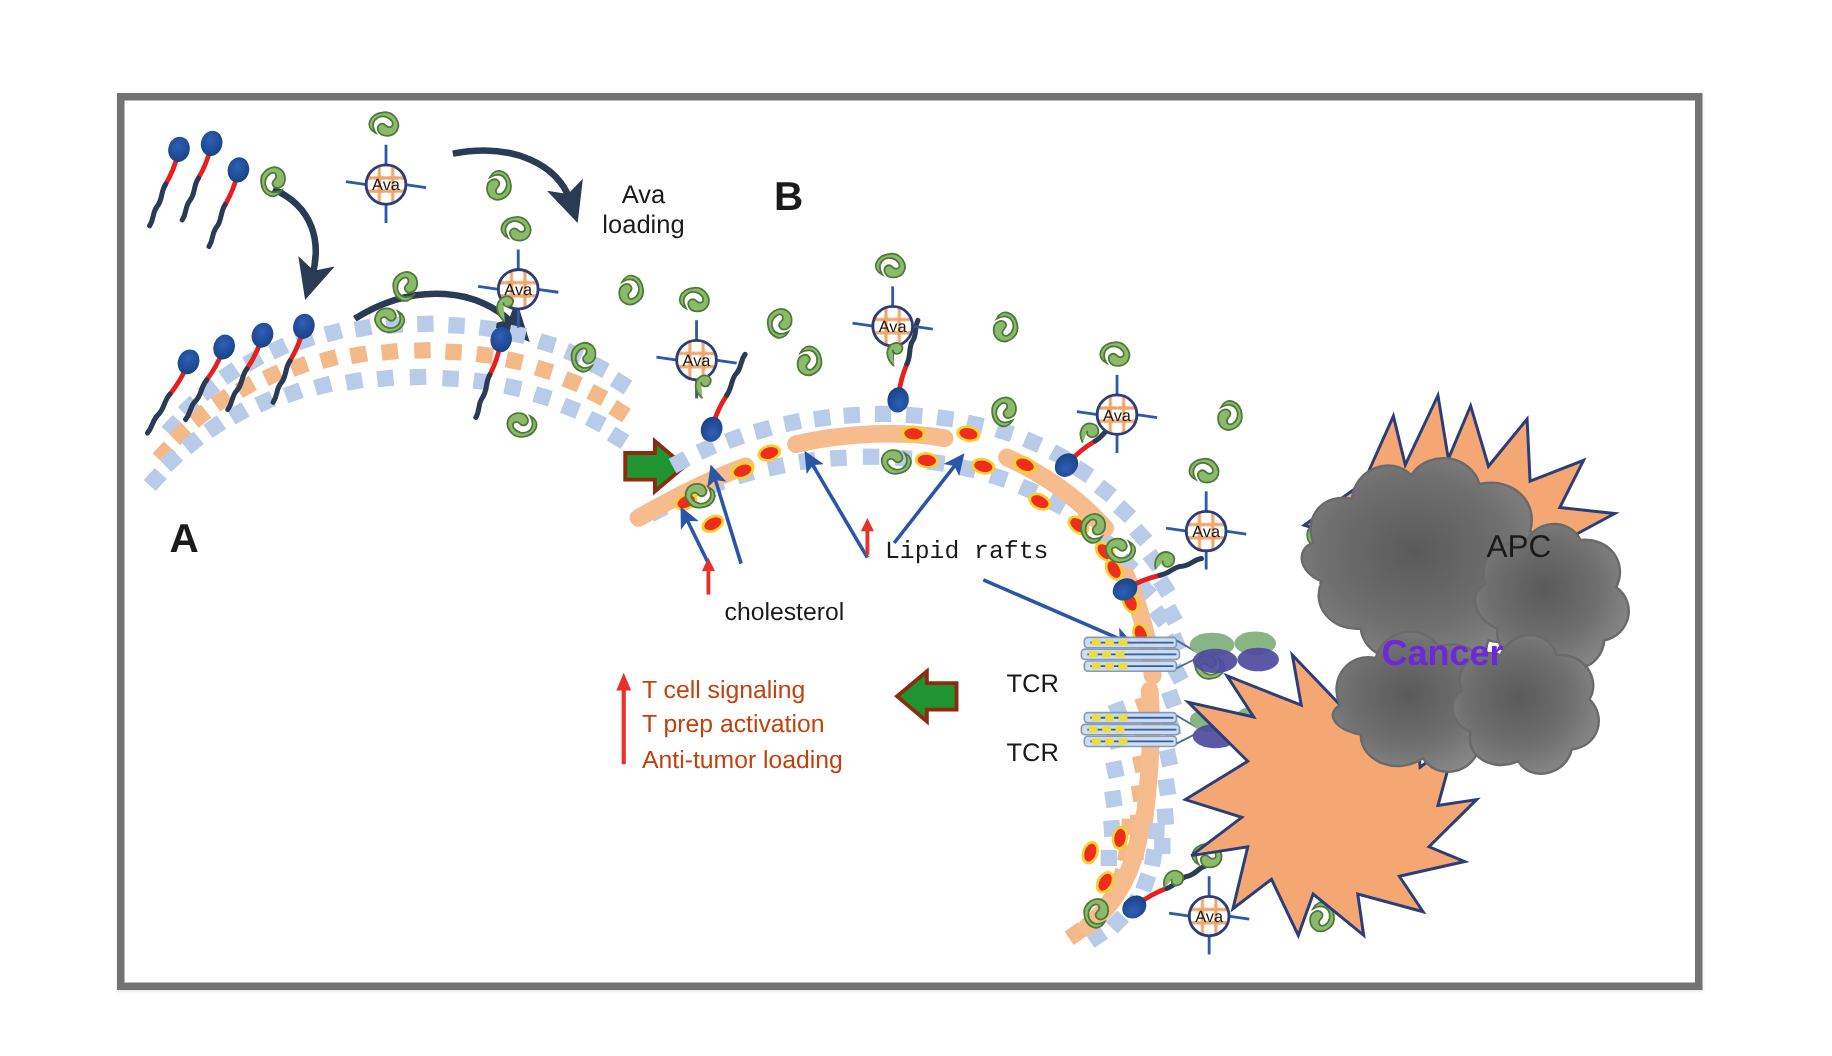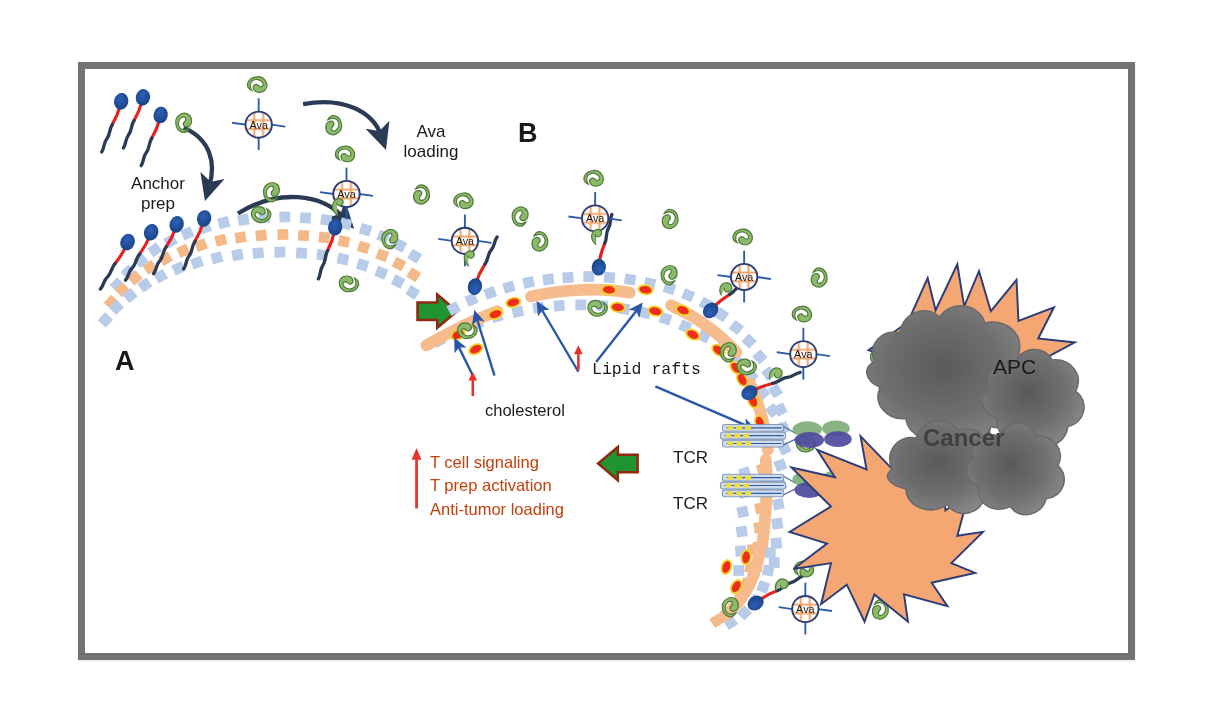--- a/index.html
+++ b/index.html
@@ -15,21 +15,21 @@
     background: #ffffff;
     overflow: hidden;
   }
   #figure-frame {
     position: absolute;
     left: 78px;
     top: 62px;
     width: 1057px;
     height: 598px;
     background: #ffffff;
-    border: 7px solid #737373;
+    border: 5px solid #737373;
     box-shadow: 0 1px 2px rgba(0,0,0,0.10);
     box-sizing: border-box;
   }
   #art {
     position: absolute;
     left: 0;
     top: 0;
     width: 100%;
     height: 100%;
   }
@@ -41,21 +41,21 @@
   }
   .lbl-anchor-prep { left: 25px; top: 105px; font-size: 17px; text-align: center; width: 96px; }
   .lbl-ava-loading { left: 310px; top: 53px; font-size: 17px; text-align: center; width: 72px; }
   .lbl-panel-a { left: 30px; top: 277px; font-size: 27px; font-weight: bold; }
   .lbl-panel-b { left: 433px; top: 49px; font-size: 27px; font-weight: bold; }
   .lbl-cholesterol { left: 400px; top: 332px; font-size: 16.5px; }
   .lbl-lipid-rafts { left: 507px; top: 291px; font-size: 16.5px; font-family: Liberation Mono, monospace; }
   .lbl-tcr-1 { left: 588px; top: 379px; font-size: 17px; }
   .lbl-tcr-2 { left: 588px; top: 425px; font-size: 17px; }
   .lbl-apc { left: 908px; top: 276px; font-size: 21px; margin-top: 10px; }
-  .lbl-cancer { left: 838px; top: 355px; font-size: 24px; font-weight: bold; color: #404040; }
+  .lbl-cancer { left: 838px; top: 355px; font-size: 24px; font-weight: bold; color: #6d28d9; }
   .outcome-list {
     position: absolute;
     left: 345px;
     top: 382px;
     font-size: 16.5px;
     color: #c2410c;
     line-height: 1.42;
   }
   .outcome-list div { white-space: pre; }
 </style>
@@ -478,22 +478,20 @@
       </g>
     <text transform="translate(176,57)" x="0" y="4" text-anchor="middle" font-family="&quot;Liberation Sans&quot;, sans-serif" font-size="11" fill="#1a1a1a">Ava</text>
         <text transform="translate(265,128)" x="0" y="4" text-anchor="middle" font-family="&quot;Liberation Sans&quot;, sans-serif" font-size="11" fill="#1a1a1a">Ava</text>
         <text transform="translate(385,176)" x="0" y="4" text-anchor="middle" font-family="&quot;Liberation Sans&quot;, sans-serif" font-size="11" fill="#1a1a1a">Ava</text>
         <text transform="translate(517,153)" x="0" y="4" text-anchor="middle" font-family="&quot;Liberation Sans&quot;, sans-serif" font-size="11" fill="#1a1a1a">Ava</text>
         <text transform="translate(668,213)" x="0" y="4" text-anchor="middle" font-family="&quot;Liberation Sans&quot;, sans-serif" font-size="11" fill="#1a1a1a">Ava</text>
         <text transform="translate(728,292)" x="0" y="4" text-anchor="middle" font-family="&quot;Liberation Sans&quot;, sans-serif" font-size="11" fill="#1a1a1a">Ava</text>
         <text transform="translate(730,553)" x="0" y="4" text-anchor="middle" font-family="&quot;Liberation Sans&quot;, sans-serif" font-size="11" fill="#1a1a1a">Ava</text>
       </svg>
 
-    <div class="lbl lbl-anchor-prep">Anchor
-prep</div>
     <div class="lbl lbl-ava-loading">Ava
 loading</div>
     <div class="lbl lbl-panel-a">A</div>
     <div class="lbl lbl-panel-b">B</div>
     <div class="lbl lbl-cholesterol">cholesterol</div>
     <div class="lbl lbl-lipid-rafts">Lipid rafts</div>
     <div class="lbl lbl-tcr-1">TCR</div>
     <div class="lbl lbl-tcr-2">TCR</div>
     <div class="lbl lbl-apc">APC</div>
     <div class="lbl lbl-cancer">Cancer</div>

